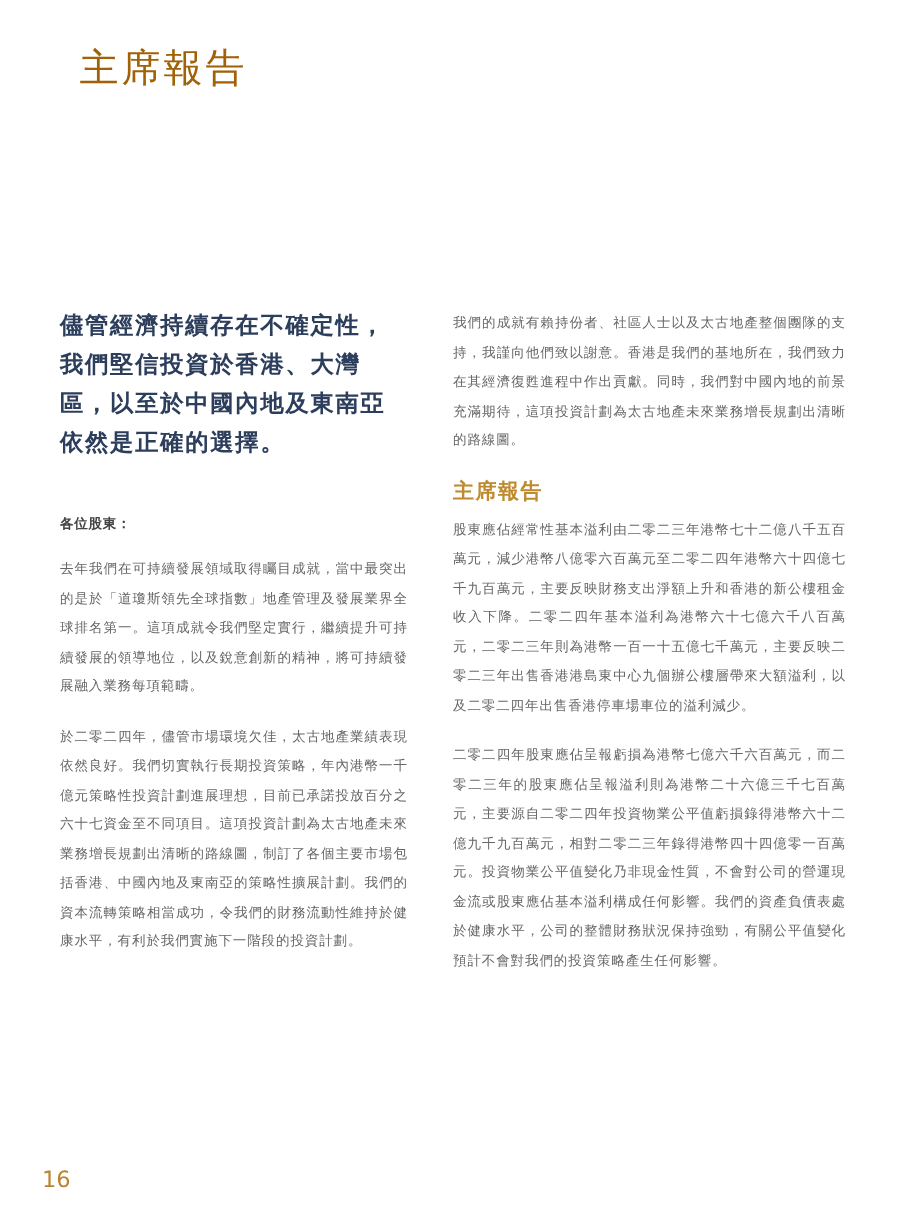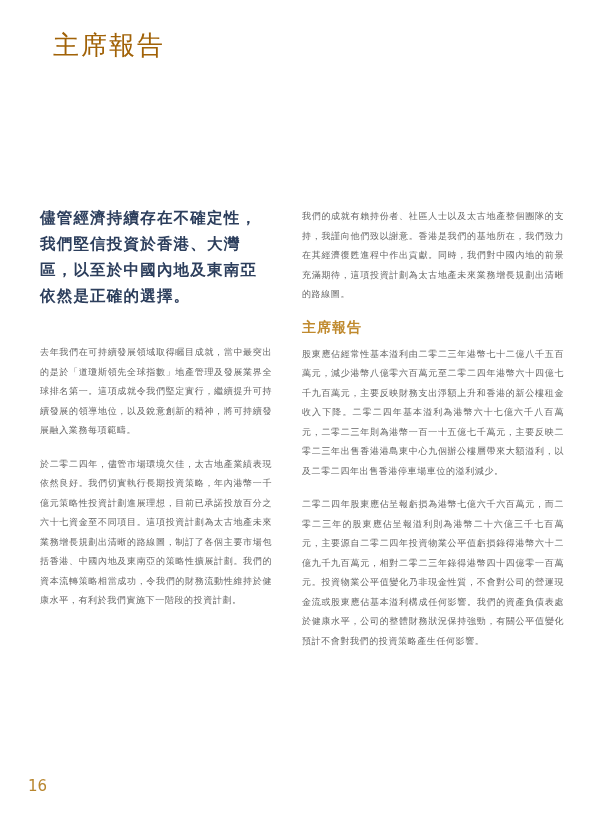--- a/index.html
+++ b/index.html
@@ -16,20 +16,21 @@
   .section-heading { font-size: 14px; font-weight: bold; color: #C08A2E; margin: 0 0 8px 0; letter-spacing: 1px; }
   .page-number { position: absolute; left: 28px; top: 777px; font-size: 15px; color: #B8862E; }
 </style>
 </head>
 <body>
 
 <h1 class="title">主席報告</h1>
 
 <div class="col-left">
   <p class="pullquote">儘管經濟持續存在不確定性，我們堅信投資於香港、大灣區，以至於中國內地及東南亞依然是正確的選擇。</p>
+  <p class="salutation">各位股東：</p>
   <p class="para">去年我們在可持續發展領域取得矚目成就，當中最突出的是於「道瓊斯領先全球指數」地產管理及發展業界全球排名第一。這項成就令我們堅定實行，繼續提升可持續發展的領導地位，以及銳意創新的精神，將可持續發展融入業務每項範疇。</p>
   <p class="para">於二零二四年，儘管市場環境欠佳，太古地產業績表現依然良好。我們切實執行長期投資策略，年內港幣一千億元策略性投資計劃進展理想，目前已承諾投放百分之六十七資金至不同項目。這項投資計劃為太古地產未來業務增長規劃出清晰的路線圖，制訂了各個主要市場包括香港、中國內地及東南亞的策略性擴展計劃。我們的資本流轉策略相當成功，令我們的財務流動性維持於健康水平，有利於我們實施下一階段的投資計劃。</p>
 </div>
 
 <div class="col-right">
   <p class="para">我們的成就有賴持份者、社區人士以及太古地產整個團隊的支持，我謹向他們致以謝意。香港是我們的基地所在，我們致力在其經濟復甦進程中作出貢獻。同時，我們對中國內地的前景充滿期待，這項投資計劃為太古地產未來業務增長規劃出清晰的路線圖。</p>
   <h2 class="section-heading">主席報告</h2>
   <p class="para">股東應佔經常性基本溢利由二零二三年港幣七十二億八千五百萬元，減少港幣八億零六百萬元至二零二四年港幣六十四億七千九百萬元，主要反映財務支出淨額上升和香港的新公樓租金收入下降。二零二四年基本溢利為港幣六十七億六千八百萬元，二零二三年則為港幣一百一十五億七千萬元，主要反映二零二三年出售香港港島東中心九個辦公樓層帶來大額溢利，以及二零二四年出售香港停車場車位的溢利減少。</p>
   <p class="para">二零二四年股東應佔呈報虧損為港幣七億六千六百萬元，而二零二三年的股東應佔呈報溢利則為港幣二十六億三千七百萬元，主要源自二零二四年投資物業公平值虧損錄得港幣六十二億九千九百萬元，相對二零二三年錄得港幣四十四億零一百萬元。投資物業公平值變化乃非現金性質，不會對公司的營運現金流或股東應佔基本溢利構成任何影響。我們的資產負債表處於健康水平，公司的整體財務狀況保持強勁，有關公平值變化預計不會對我們的投資策略產生任何影響。</p>
 </div>

